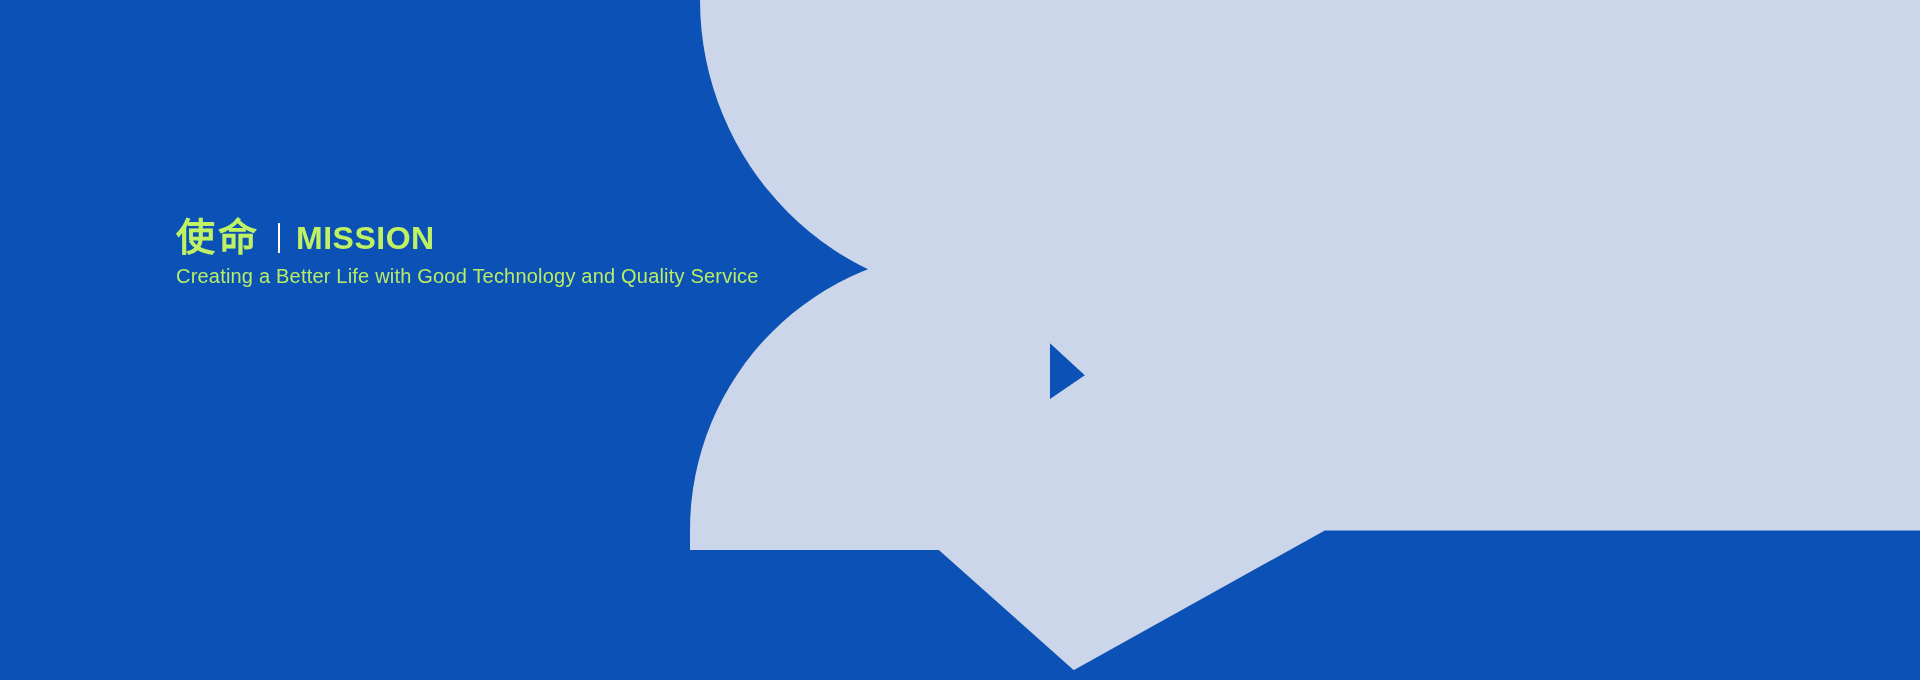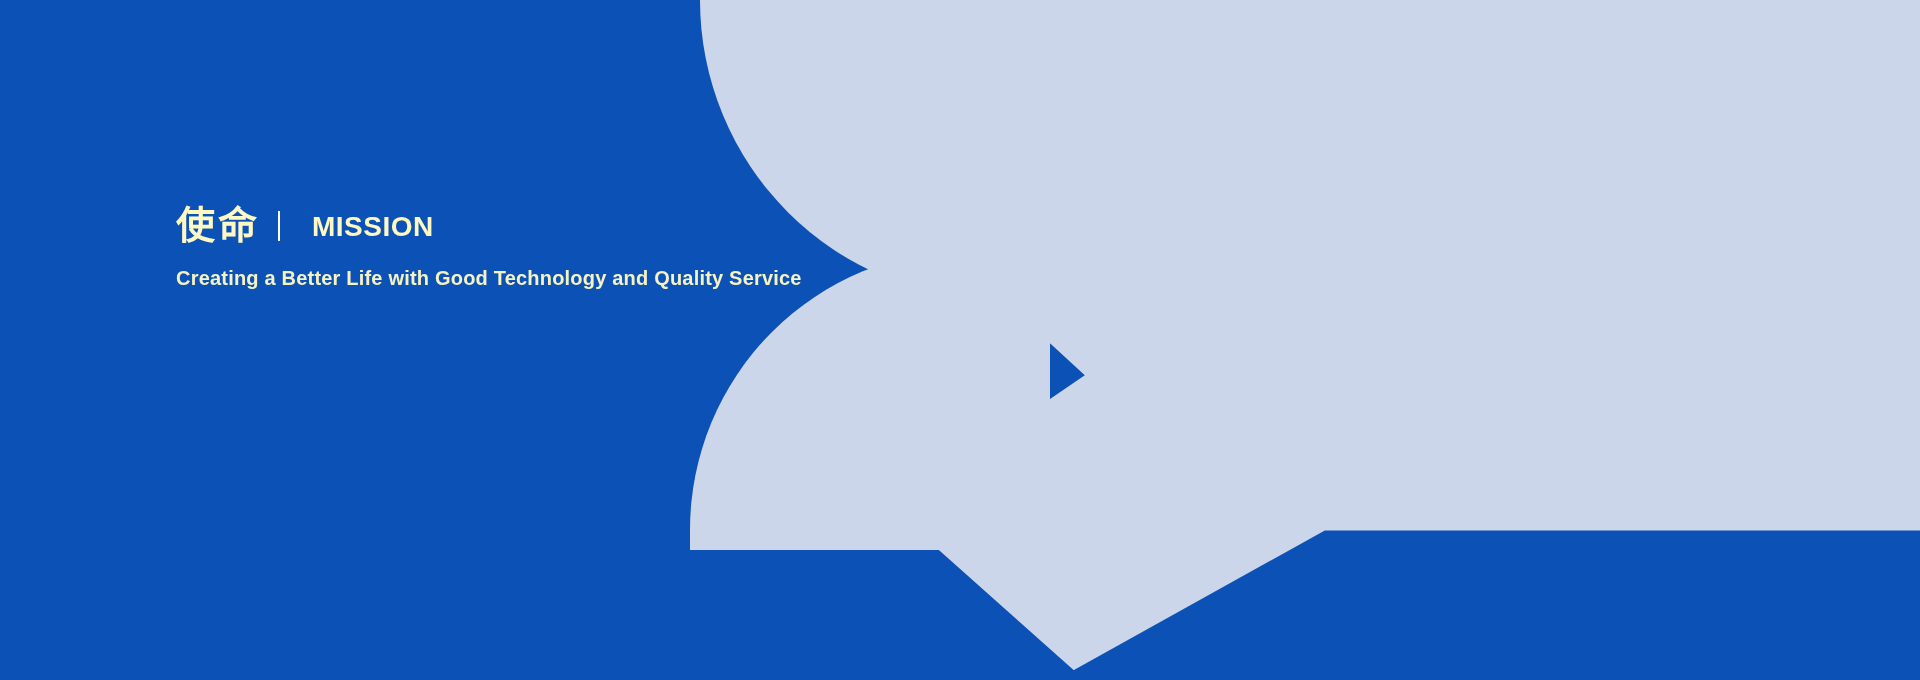--- a/index.html
+++ b/index.html
@@ -160,54 +160,54 @@
   .blue-wedge-right {
     position:absolute; inset:0;
     background:#0c51b5;
     -webkit-clip-path:polygon(100% 100%, 55.0% 100%, 69.0% 78.0%, 100% 78%);
     clip-path:polygon(100% 100%, 55.0% 100%, 69.0% 78.0%, 100% 78%);
   }
 
   
   .text-block {
     position:absolute;
-    left:176px; top:206px;
+    left:176px; top:218px;
     width:640px;
-    color:#fef9c3;
+    color:#bef264;
     z-index:40;
   }
   .headline {
     display:flex; align-items:center;
     font-size:38px; font-weight:700;
     line-height:1.05;
     letter-spacing:1px;
     white-space:nowrap;
   }
   .headline .cn { font-size:39px; letter-spacing:3px; }
   .headline .sep {
     display:inline-block;
     margin:0 16px 0 18px;
     width:2px; height:30px;
     background:#ffffff;
   }
   .headline .en {
-    font-size:28px; font-weight:700; letter-spacing:0.5px;margin-left:16px;
+    font-size:32px; font-weight:700; letter-spacing:0.5px;
   }
   .subhead {
     margin-top:18px;
     font-size:38px;
     font-weight:400;
     letter-spacing:2px;
     line-height:1.15;
     white-space:nowrap;
   }
   .tagline {
-    margin-top:20px;
+    margin-top:6px;
     font-size:20px;
-    font-weight:700;
+    font-weight:400;
     letter-spacing:0.2px;
     white-space:nowrap;
     opacity:.97;
   }
 </style>
 </head>
 <body>
 
 <div class="banner">
 

